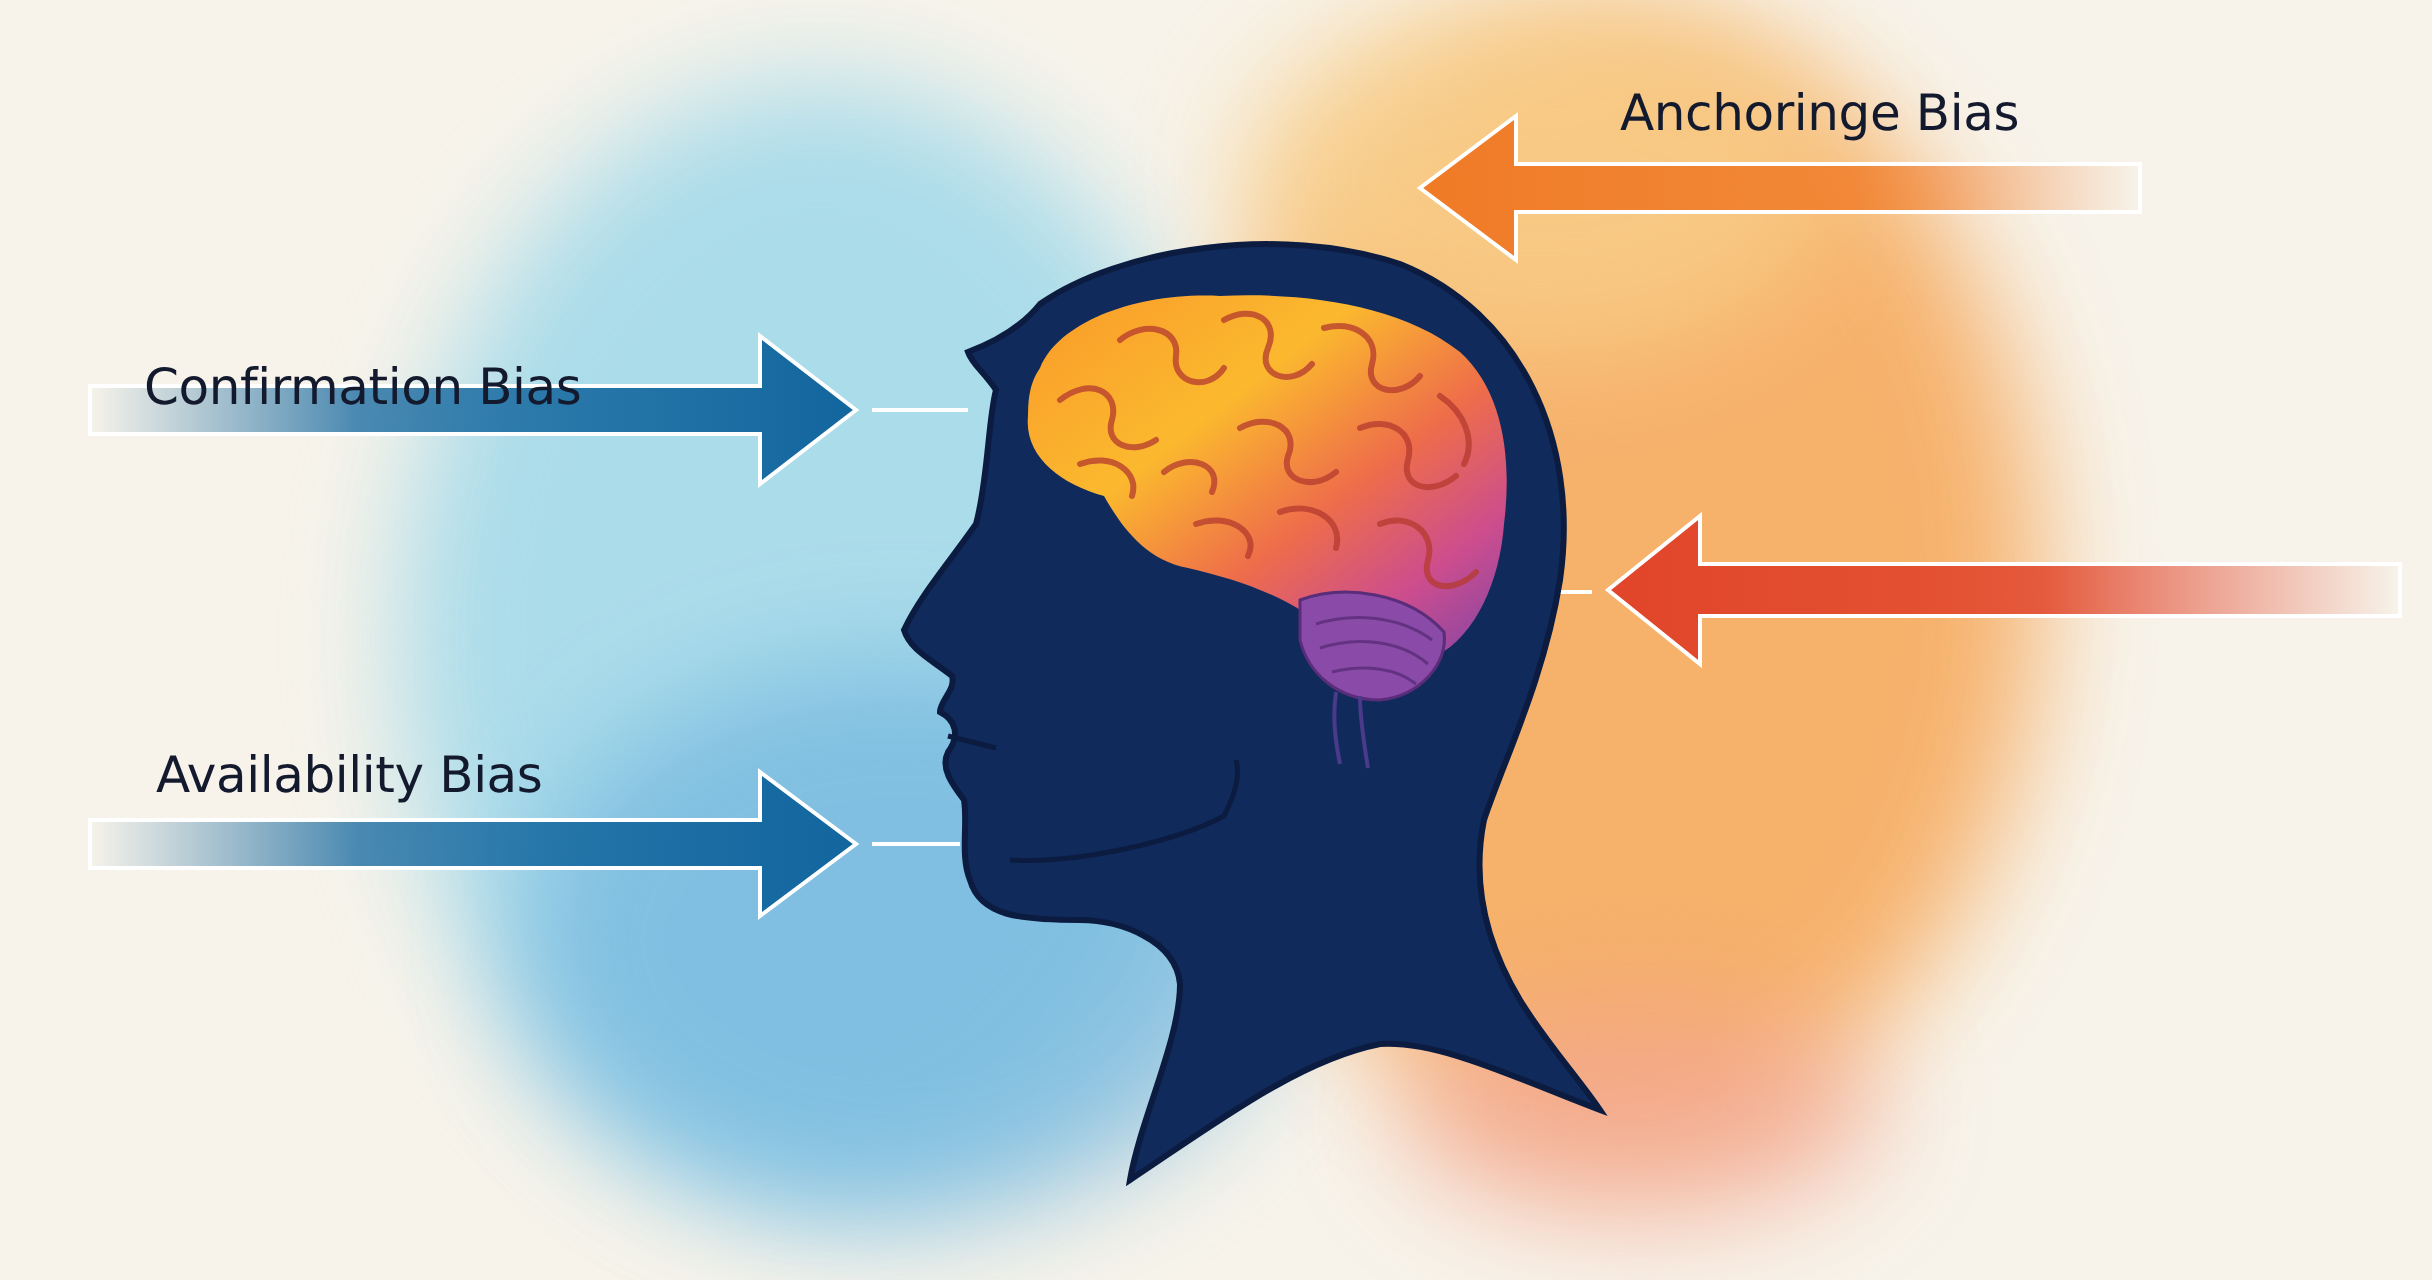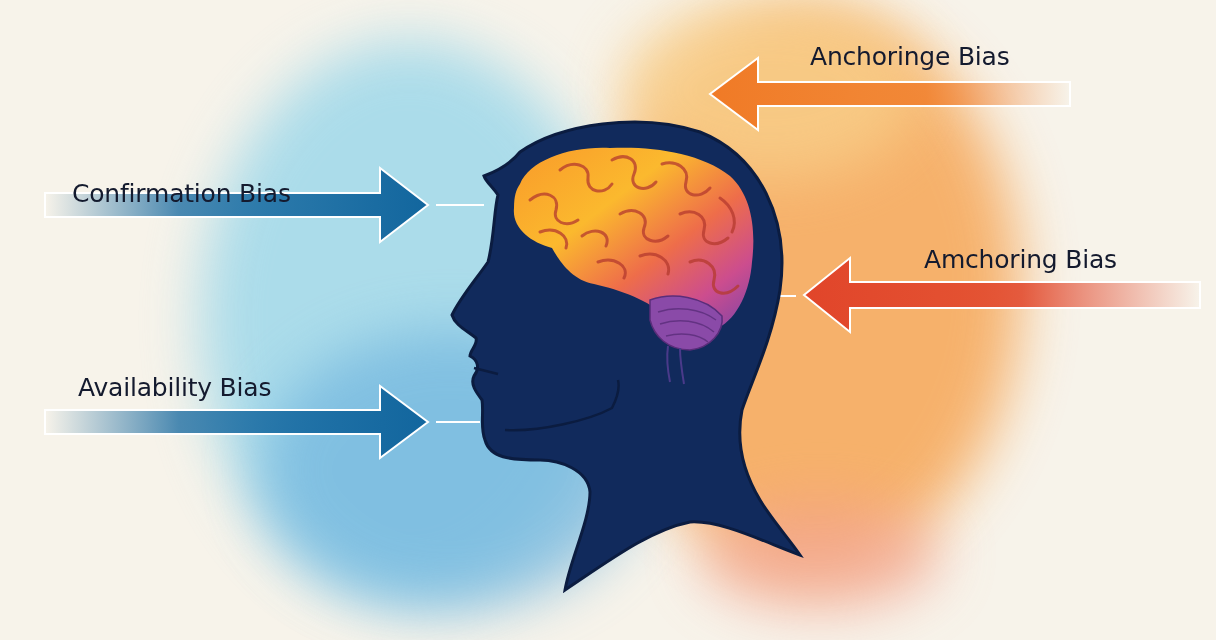--- a/index.html
+++ b/index.html
@@ -136,15 +136,14 @@
         <path d="M658,312 C676,306 700,308 716,320"></path>
         <path d="M660,324 C678,318 700,320 714,332"></path>
         <path d="M666,336 C682,332 698,334 708,342"></path>
       </g>
     </g>
   </svg>
 
   <div class="label" style="left:72px; top:155px;margin-top:24px;">Confirmation Bias</div>
   <div class="label" style="left:810px; top:42px;">Anchoringe Bias</div>
   <div class="label" style="left:78px; top:373px;">Availability Bias</div>
-  <div class="label" style="left:924px; top:245px;">Amchoring Bias</div>
 
 </div>
 
 </body></html>

